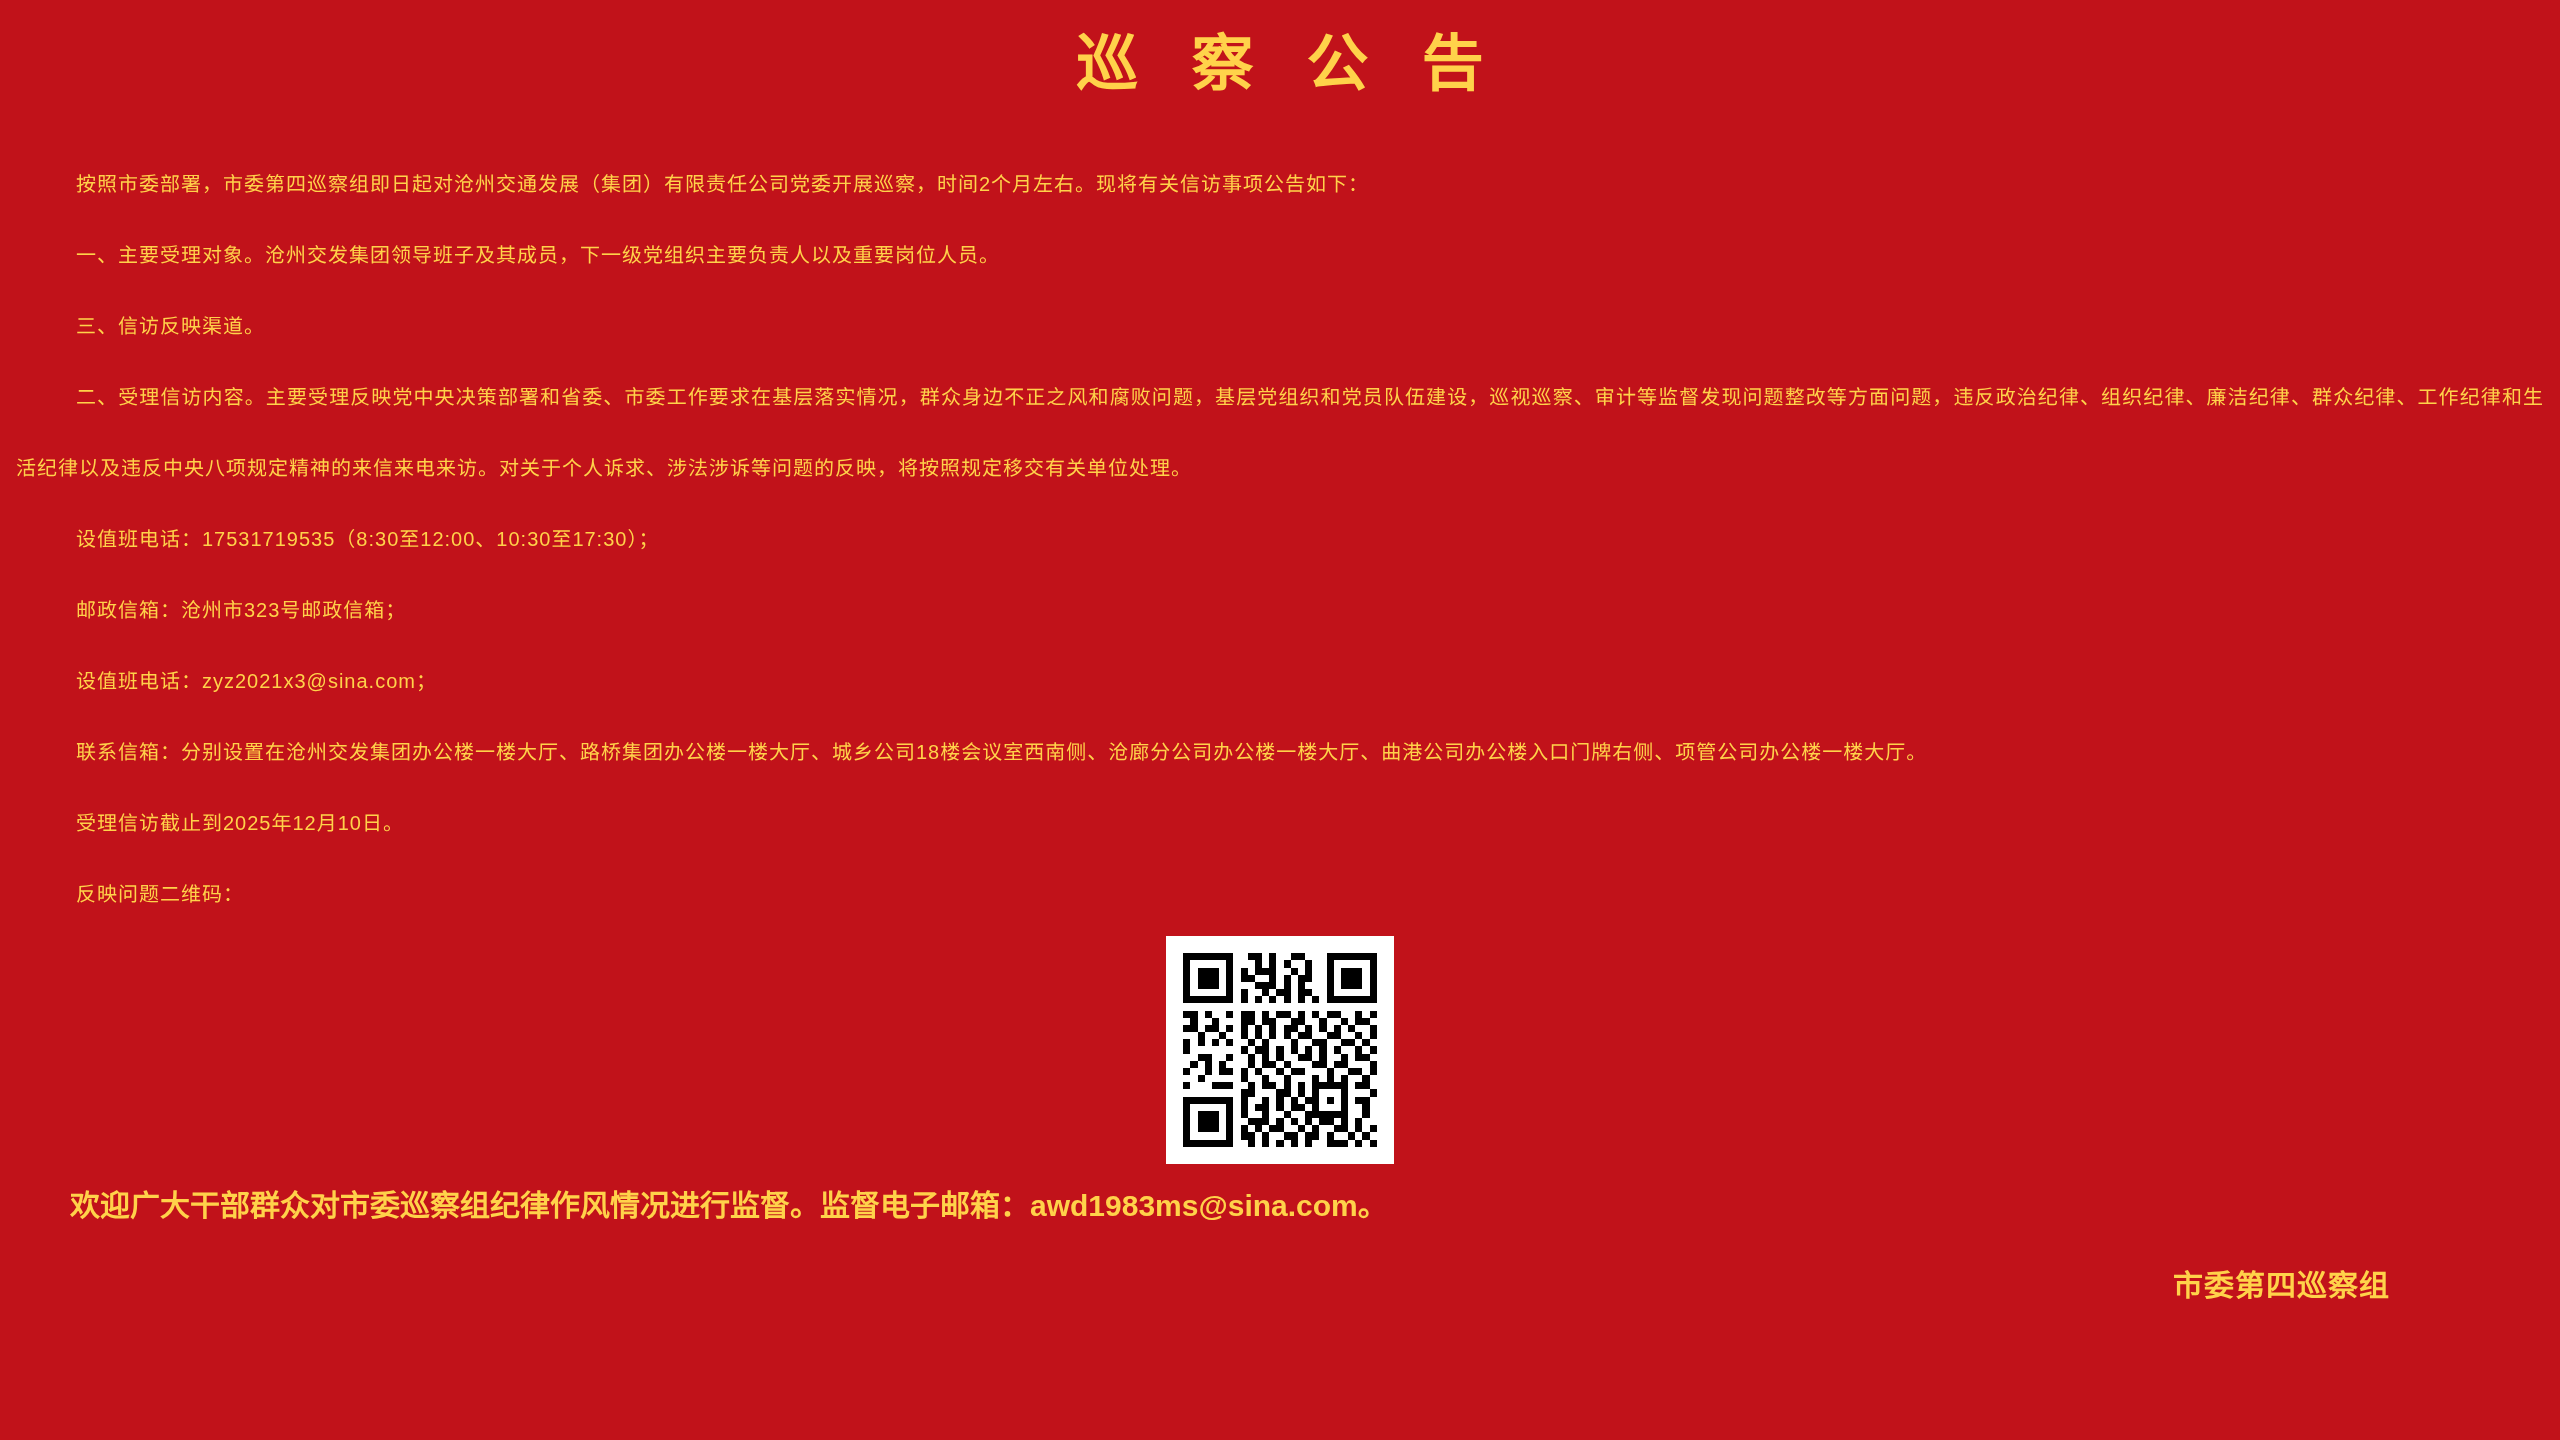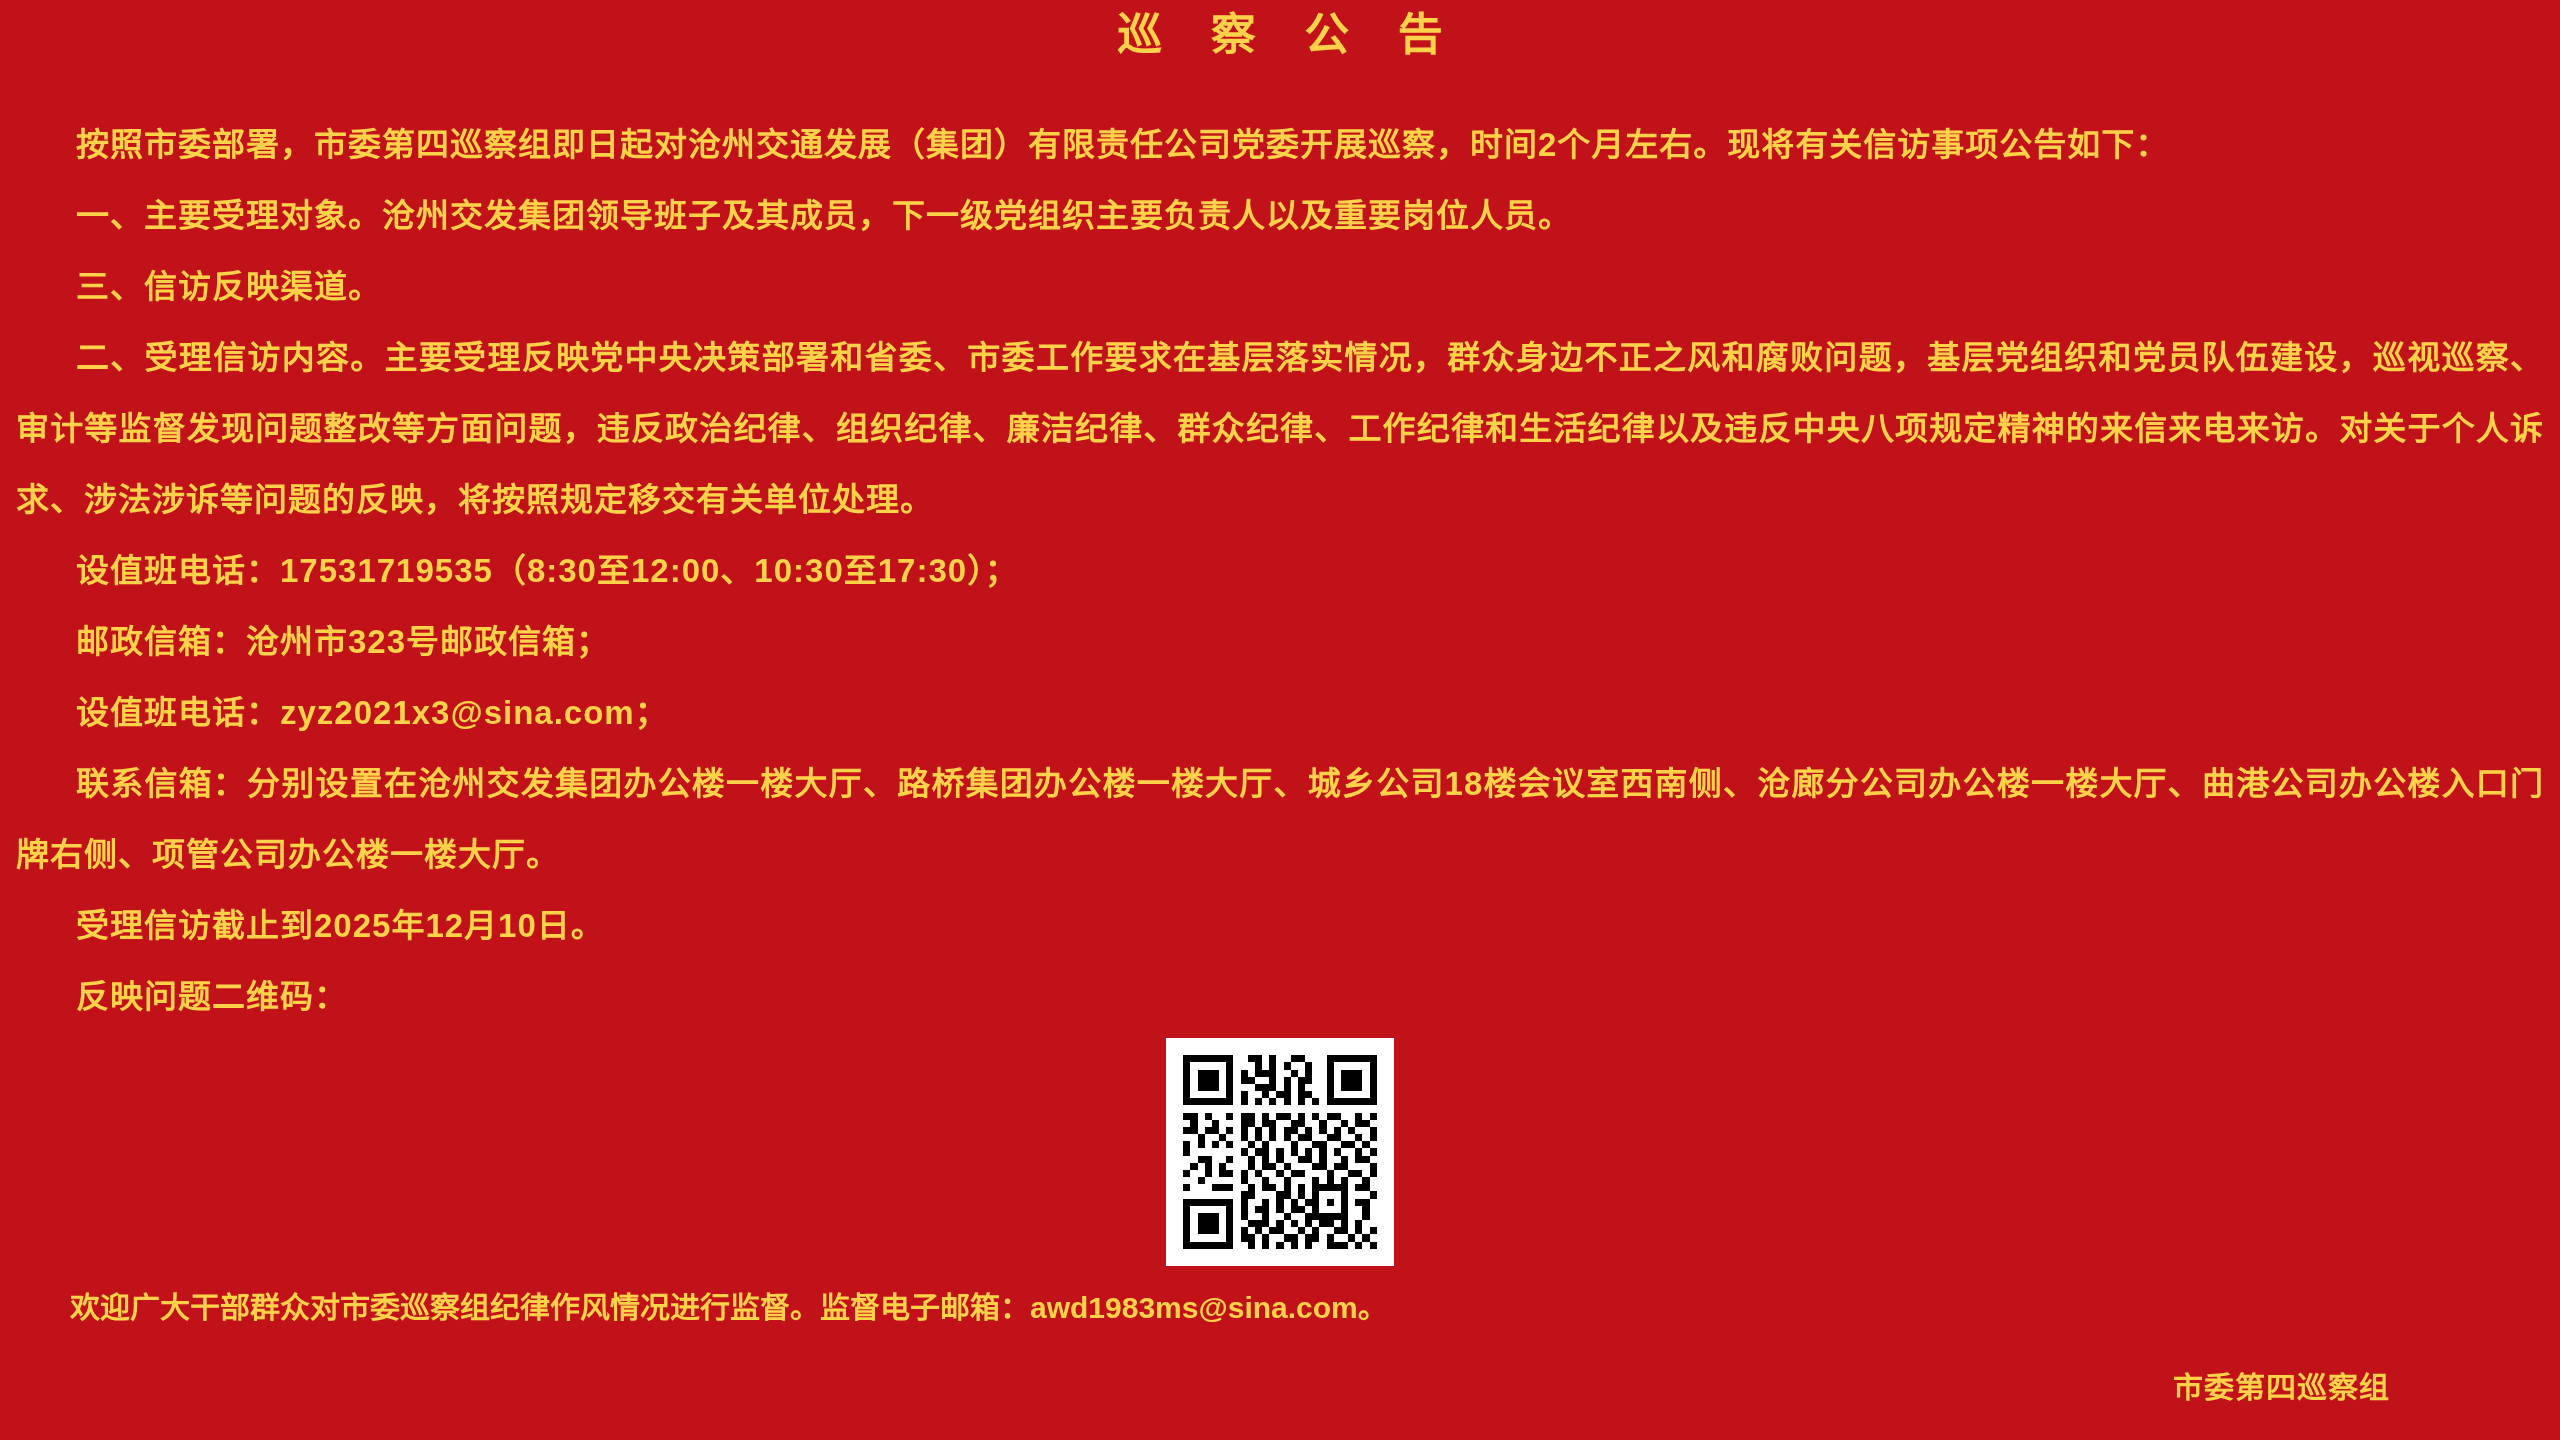--- a/index.html
+++ b/index.html
@@ -17,36 +17,36 @@
   .poster {
     position: relative;
     width: 2560px;
     height: 1440px;
     background: #c1121a;
     box-sizing: border-box;
     padding: 0;
   }
   .title {
     text-align: center;
-    font-size: 45px;
+    font-size: 62px;
     font-weight: 700;
     letter-spacing: 18px;
     color: #ffd24a;
-    padding-top: 6px;
+    padding-top: 24px;
     line-height: 1.3;
     text-indent: 18px;
   }
   .body-wrap {
     padding: 0 6px 0 6px;
     margin-top: 44px;
   }
   p.para {
     margin: 0 0 0 0;
-    font-size: 33px;
-    font-weight: 700;
+    font-size: 20px;
+    font-weight: 400;
     line-height: 71px;
     color: #ffd24a;
     text-align: justify;
     text-justify: inter-ideograph;
     letter-spacing: 1px;
     padding: 0 10px;
   }
   p.indent {
     text-indent: 60px;
   }

